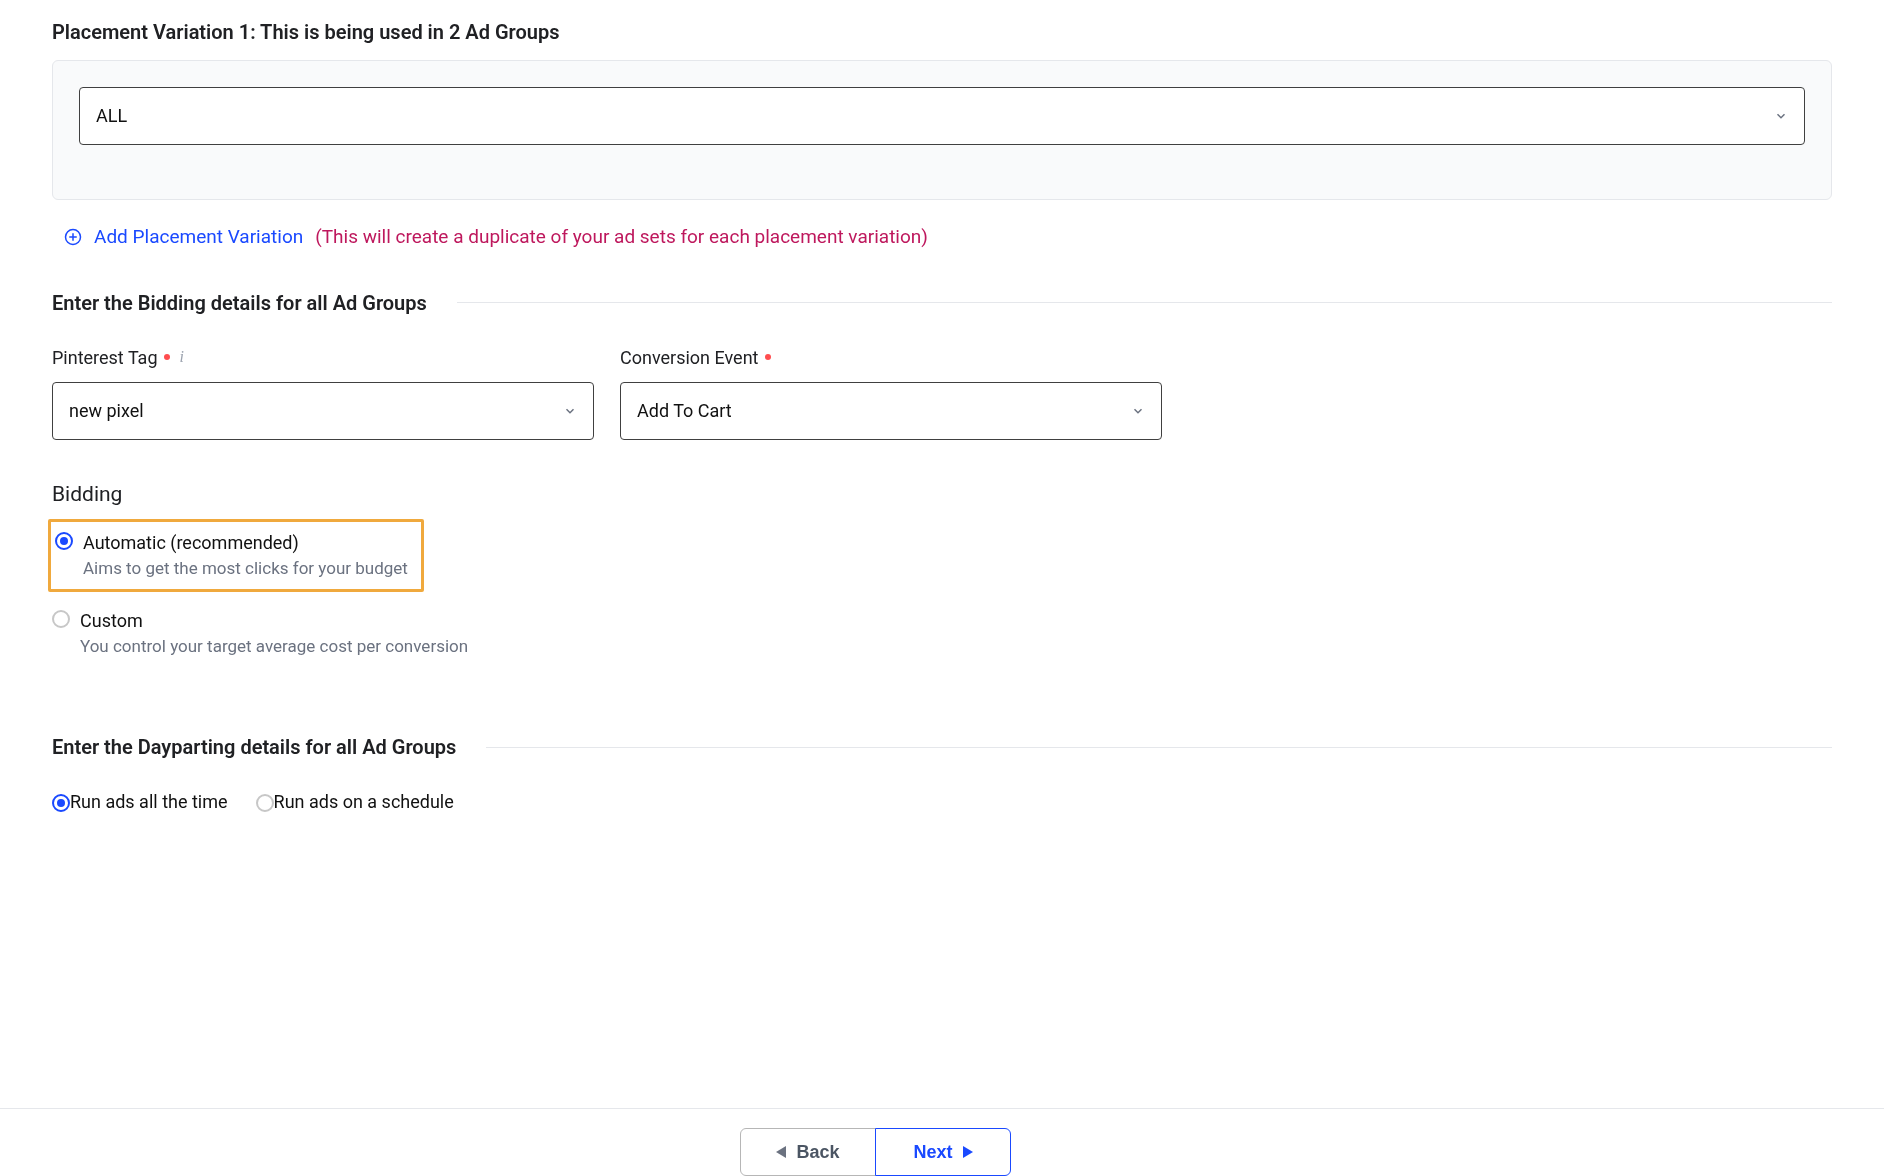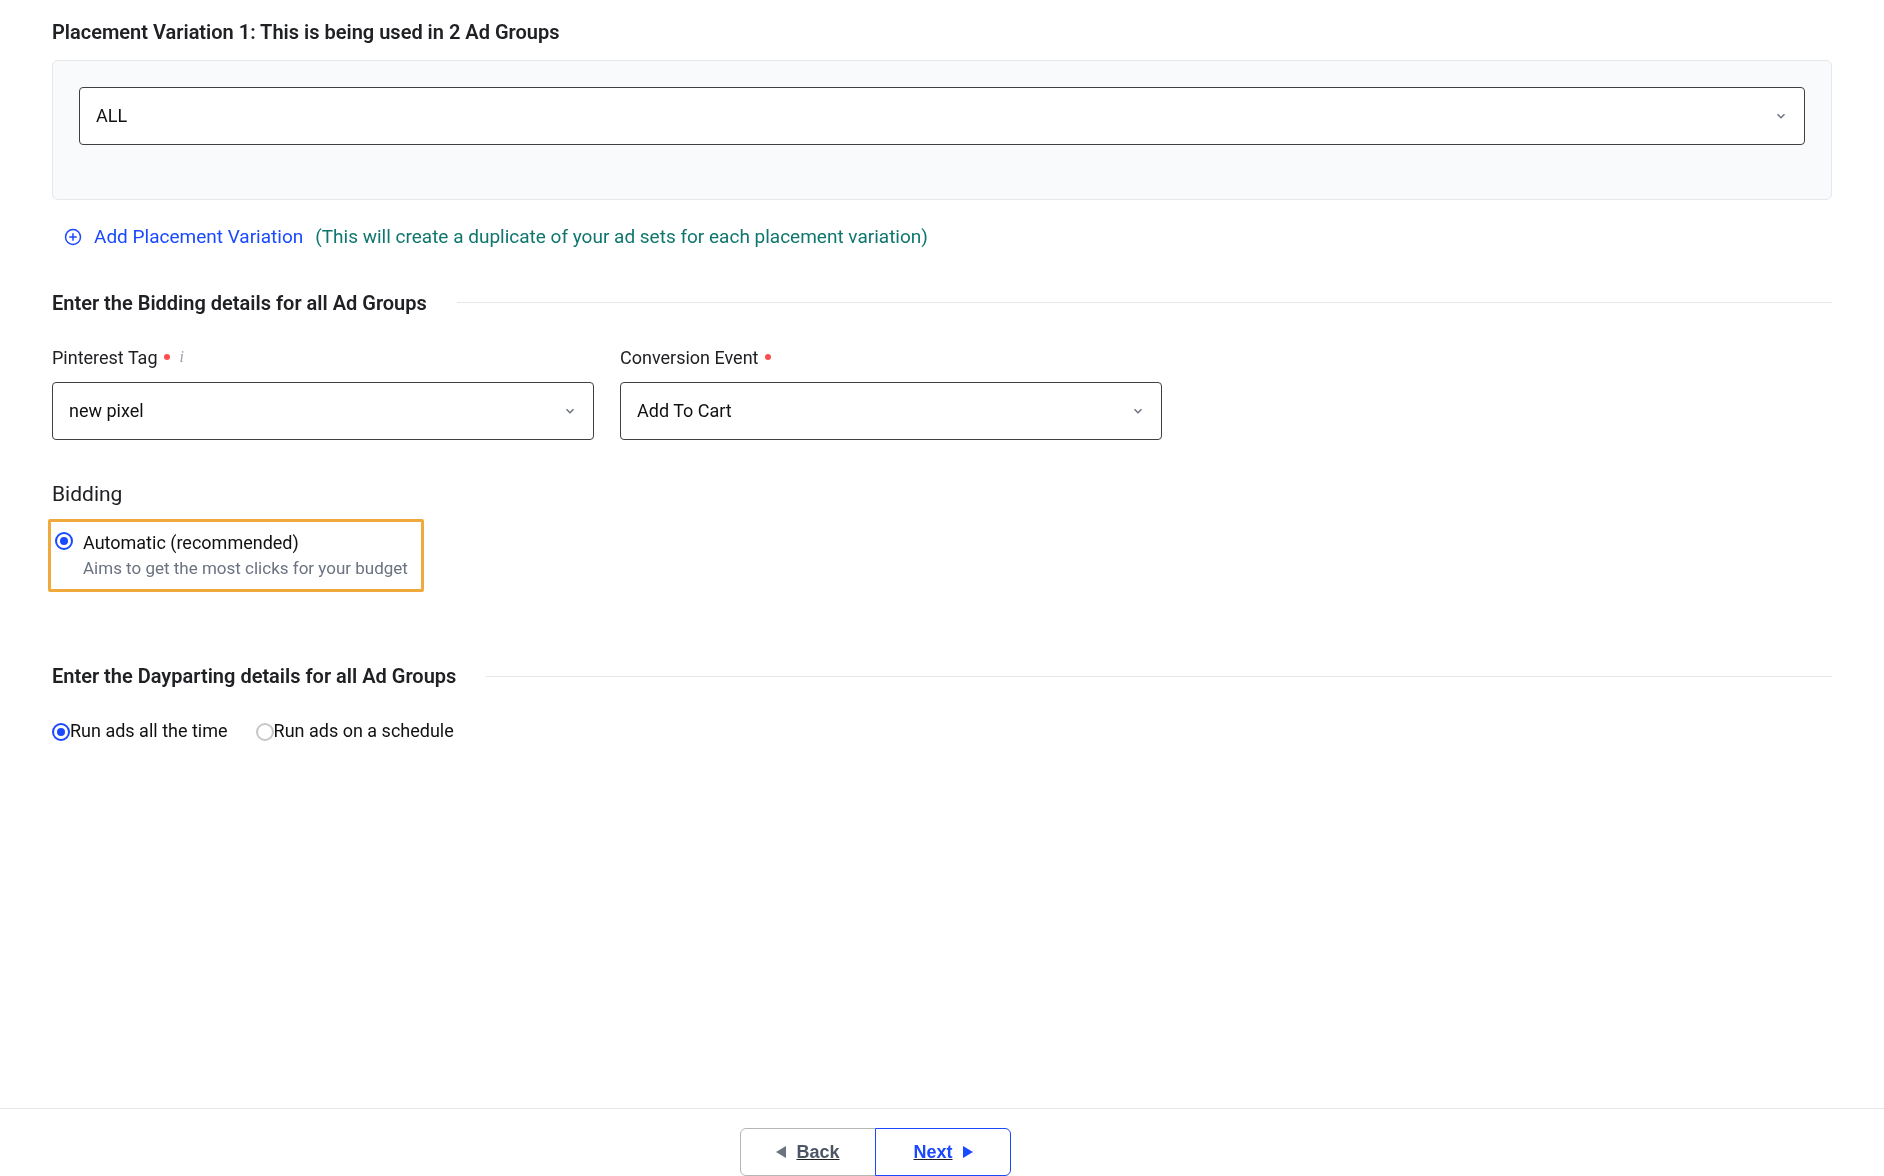--- a/index.html
+++ b/index.html
@@ -53,21 +53,21 @@
       display: inline-flex;
       align-items: center;
       justify-content: center;
     }
     .add-link {
       color: #1a49ff;
       font-size: 19px;
       cursor: pointer;
     }
     .add-hint {
-      color: #0f766e;
+      color: #be185d;
       font-size: 19px;
     }
     .heading-row {
       display: flex;
       align-items: center;
       gap: 30px;
       margin: 38px 0 28px 0;
     }
     .heading-row .divider {
       flex: 1;
@@ -156,21 +156,20 @@
     .footer-bar {
       position: fixed;
       left: 0; right: 0; bottom: 0;
       border-top: 1px solid #e5e7eb;
       background: #fff;
       height: 68px;
       display: flex;
       justify-content: center;
       align-items: flex-end;
       padding-bottom: 0;
-      text-decoration: underline;
     }
     .footer-inner {
       width: 100%;
       max-width: 1884px;
       display: flex;
       justify-content: flex-start;
       padding-left: 740px;
       align-items: flex-end;
         height: 100%;
     }
@@ -276,20 +275,27 @@
     <div class="radio-group">
       <div class="highlight-box">
         <div class="radio-item" style="padding-left:4px;">
           <span class="radio-circle selected"></span>
           <span class="radio-text">
             <span class="radio-label">Automatic (recommended)</span>
             <span class="radio-desc">Aims to get the most clicks for your budget</span>
           </span>
         </div>
       </div>
+      <div class="radio-item">
+        <span class="radio-circle"></span>
+        <span class="radio-text">
+          <span class="radio-label">Custom</span>
+          <span class="radio-desc">You control your target average cost per conversion</span>
+        </span>
+      </div>
     </div>
   </div>
 
   <div class="heading-row" style="margin-top:70px;">
     <span class="heading-text">Enter the Dayparting details for all Ad Groups</span>
     <span class="divider"></span>
   </div>
 
   <div class="inline-radio-row">
     <div class="inline-radio">

